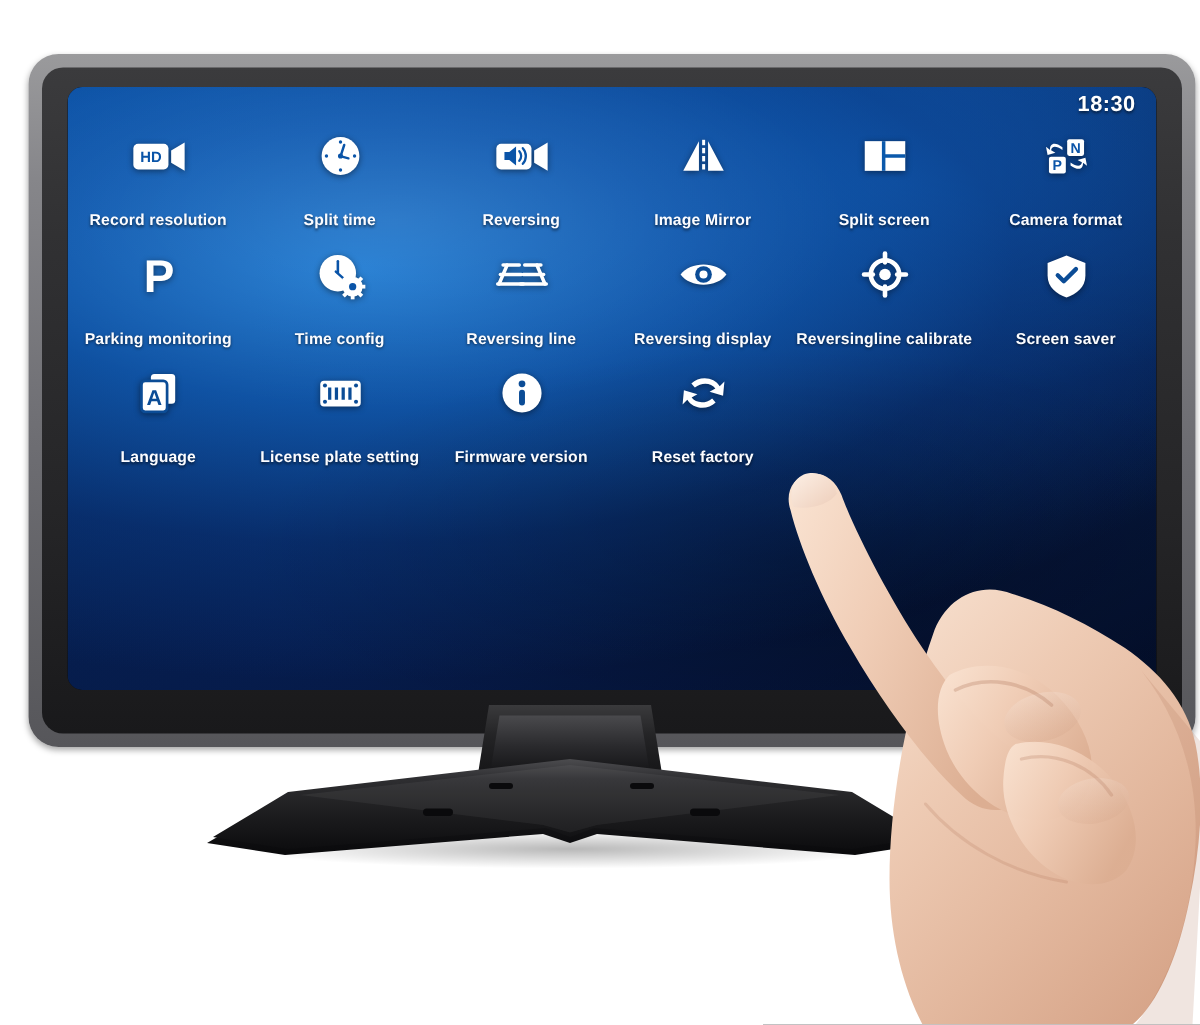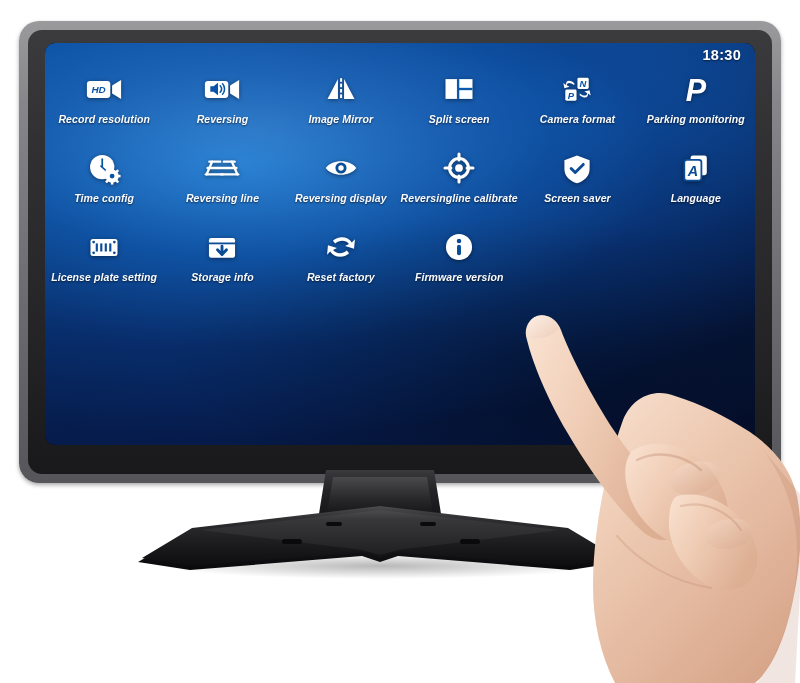--- a/index.html
+++ b/index.html
@@ -1,19 +1,19 @@
 <!DOCTYPE html>
 <html><head>
 <meta charset="utf-8">
 <style>
   html,body{margin:0;padding:0;background:#ffffff;}
   body{width:800px;height:683px;overflow:hidden;font-family:"Liberation Sans",sans-serif;position:relative;}
 
   
-  #monitor{position:absolute;left:19px;top:21px;width:762px;height:462px;}
+  #monitor{position:absolute;left:19px;top:36px;width:762px;height:462px;padding-left:16px;}
 
   .outer-bezel{
     position:absolute;inset:0;
     border-radius:20px;
     background:linear-gradient(180deg,#9a9a9c 0%,#86868a 18%,#6e6e73 55%,#56565a 100%);
     box-shadow:0 2px 4px rgba(0,0,0,.35);
   }
   .inner-bezel{
     position:absolute;left:9px;top:9px;right:9px;bottom:9px;
     border-radius:14px;
@@ -48,27 +48,26 @@
   .clock{color:#ffffff;font-size:14.5px;font-weight:bold;letter-spacing:.3px;
          text-shadow:0 1px 2px rgba(0,0,0,.55);}
 
   
   .grid{
     position:absolute;left:0;top:24px;right:0;bottom:0;
     display:grid;
     grid-template-columns:repeat(6,1fr);
     grid-auto-rows:79px;
     z-index:4;
-    font-style:italic;
   }
   .cell{display:flex;flex-direction:column;align-items:center;justify-content:flex-start;
         padding-top:4px;cursor:pointer;}
   .ico{width:40px;height:36px;display:flex;align-items:center;justify-content:center;}
   .ico svg{display:block;filter:drop-shadow(0 1px 2px rgba(0,0,0,.45));}
-  .lbl{margin-top:6px;color:#fbfcff;font-size:10.5px;font-weight:bold;
+  .lbl{margin-top:19px;color:#fbfcff;font-size:10.5px;font-weight:bold;
        letter-spacing:.1px;white-space:nowrap;text-shadow:0 1px 2px rgba(0,0,0,.6);}
 
   
   #stand{position:absolute;left:130px;top:470px;width:500px;height:110px;z-index:2;}
 
   
   #hand{position:absolute;left:505px;top:300px;width:300px;height:383px;z-index:8;pointer-events:none;}
 </style>
 </head>
 <body>
@@ -88,20 +87,35 @@
       <div class="grid" id="menu-grid">
           <div class="cell">
             <div class="ico">
               <svg width="40" height="36" viewBox="0 0 44 40">
                 <rect x="3" y="11" width="26" height="19" rx="3.5" fill="#ffffff"></rect>
                 <text x="16" y="24.6" font-family="Liberation Sans, sans-serif" font-size="11" font-weight="bold" fill="#0a54a8" text-anchor="middle">HD</text>
                 <path d="M31 16 L41 10 L41 31 L31 25 Z" fill="#ffffff"></path>
               </svg>
             </div>
             <div class="lbl">Record resolution</div>
+          </div>
+          <div class="cell">
+            <div class="ico">
+              <svg width="40" height="36" viewBox="0 0 44 40">
+                <circle cx="22" cy="20" r="14" fill="#ffffff"></circle>
+                <circle cx="22" cy="20" r="1.9" fill="#0a54a8"></circle>
+                <rect x="21.2" y="10.5" width="1.8" height="10.2" rx="0.9" fill="#0a54a8" transform="rotate(18 22 20)"></rect>
+                <rect x="21.3" y="13" width="1.7" height="8" rx="0.85" fill="#0a54a8" transform="rotate(105 22 20)"></rect>
+                <circle cx="22" cy="9.6" r="1.25" fill="#0a54a8"></circle>
+                <circle cx="32.4" cy="20" r="1.25" fill="#0a54a8"></circle>
+                <circle cx="22" cy="30.4" r="1.25" fill="#0a54a8"></circle>
+                <circle cx="11.6" cy="20" r="1.25" fill="#0a54a8"></circle>
+              </svg>
+            </div>
+            <div class="lbl">Split time</div>
           </div>
           <div class="cell">
             <div class="ico">
               <svg width="40" height="36" viewBox="0 0 44 40">
                 <rect x="3" y="11" width="26" height="19" rx="3.5" fill="#ffffff"></rect>
                 <path d="M9 17 h3.6 L17.6 13 v14 l-5-4 H9 Z" fill="#0a54a8"></path>
                 <path d="M20 16.4 a5.4 5.4 0 0 1 0 7.2" stroke="#0a54a8" stroke-width="1.7" fill="none" stroke-linecap="round"></path>
                 <path d="M22.6 14.2 a8.6 8.6 0 0 1 0 11.6" stroke="#0a54a8" stroke-width="1.7" fill="none" stroke-linecap="round"></path>
                 <path d="M31 16 L41 10 L41 31 L31 25 Z" fill="#ffffff"></path>
               </svg>
@@ -257,45 +271,35 @@
                   <circle cx="10.5" cy="26.5" r="1.5"></circle>
                   <circle cx="33.5" cy="26.5" r="1.5"></circle>
                 </g>
               </svg>
             </div>
             <div class="lbl">License plate setting</div>
           </div>
           <div class="cell">
             <div class="ico">
               <svg width="40" height="36" viewBox="0 0 44 40">
-                <path d="M10 10 h24 a2.5 2.5 0 0 1 2.5 2.5 v17 a2.5 2.5 0 0 1 -2.5 2.5 h-24 a2.5 2.5 0 0 1 -2.5 -2.5 v-17 a2.5 2.5 0 0 1 2.5 -2.5 Z" fill="#ffffff"></path>
-                <line x1="7.5" y1="16" x2="36.5" y2="16" stroke="#0b4c96" stroke-width="2"></line>
-                <path d="M22 19 L22 26 M17 23 L22 28.5 L27 23" stroke="#0b4c96" stroke-width="3.2" fill="none" stroke-linecap="round" stroke-linejoin="round"></path>
-              </svg>
-            </div>
-            <div class="lbl">Storage info</div>
-          </div>
-          <div class="cell">
-            <div class="ico">
-              <svg width="40" height="36" viewBox="0 0 44 40">
-                <path d="M13 13 C 19 7, 30 8, 34 15 L 37.5 11.5 L 36.5 22 L 26.5 19 L 30.8 16.6 C 27.8 12.4, 20.5 11.8, 15.6 16 Z" fill="#ffffff"></path>
-                <path d="M31 27 C 25 33, 14 32, 10 25 L 6.5 28.5 L 7.5 18 L 17.5 21 L 13.2 23.4 C 16.2 27.6, 23.5 28.2, 28.4 24 Z" fill="#ffffff"></path>
-              </svg>
-            </div>
-            <div class="lbl">Reset factory</div>
-          </div>
-          <div class="cell">
-            <div class="ico">
-              <svg width="40" height="36" viewBox="0 0 44 40">
                 <circle cx="22" cy="20" r="14.5" fill="#ffffff"></circle>
                 <circle cx="22" cy="13.2" r="2.5" fill="#0b4c96"></circle>
                 <rect x="19.8" y="17.6" width="4.4" height="11.6" rx="2.2" fill="#0b4c96"></rect>
               </svg>
             </div>
             <div class="lbl">Firmware version</div>
+          </div>
+          <div class="cell">
+            <div class="ico">
+              <svg width="40" height="36" viewBox="0 0 44 40">
+                <path d="M13 13 C 19 7, 30 8, 34 15 L 37.5 11.5 L 36.5 22 L 26.5 19 L 30.8 16.6 C 27.8 12.4, 20.5 11.8, 15.6 16 Z" fill="#ffffff"></path>
+                <path d="M31 27 C 25 33, 14 32, 10 25 L 6.5 28.5 L 7.5 18 L 17.5 21 L 13.2 23.4 C 16.2 27.6, 23.5 28.2, 28.4 24 Z" fill="#ffffff"></path>
+              </svg>
+            </div>
+            <div class="lbl">Reset factory</div>
           </div>
         </div>
     </div>
   </div>
 </div>
 
 <div id="stand">
   <svg width="500" height="110" viewBox="0 0 500 110">
     <defs>
       <linearGradient id="neckG" x1="0" y1="0" x2="0" y2="1">

